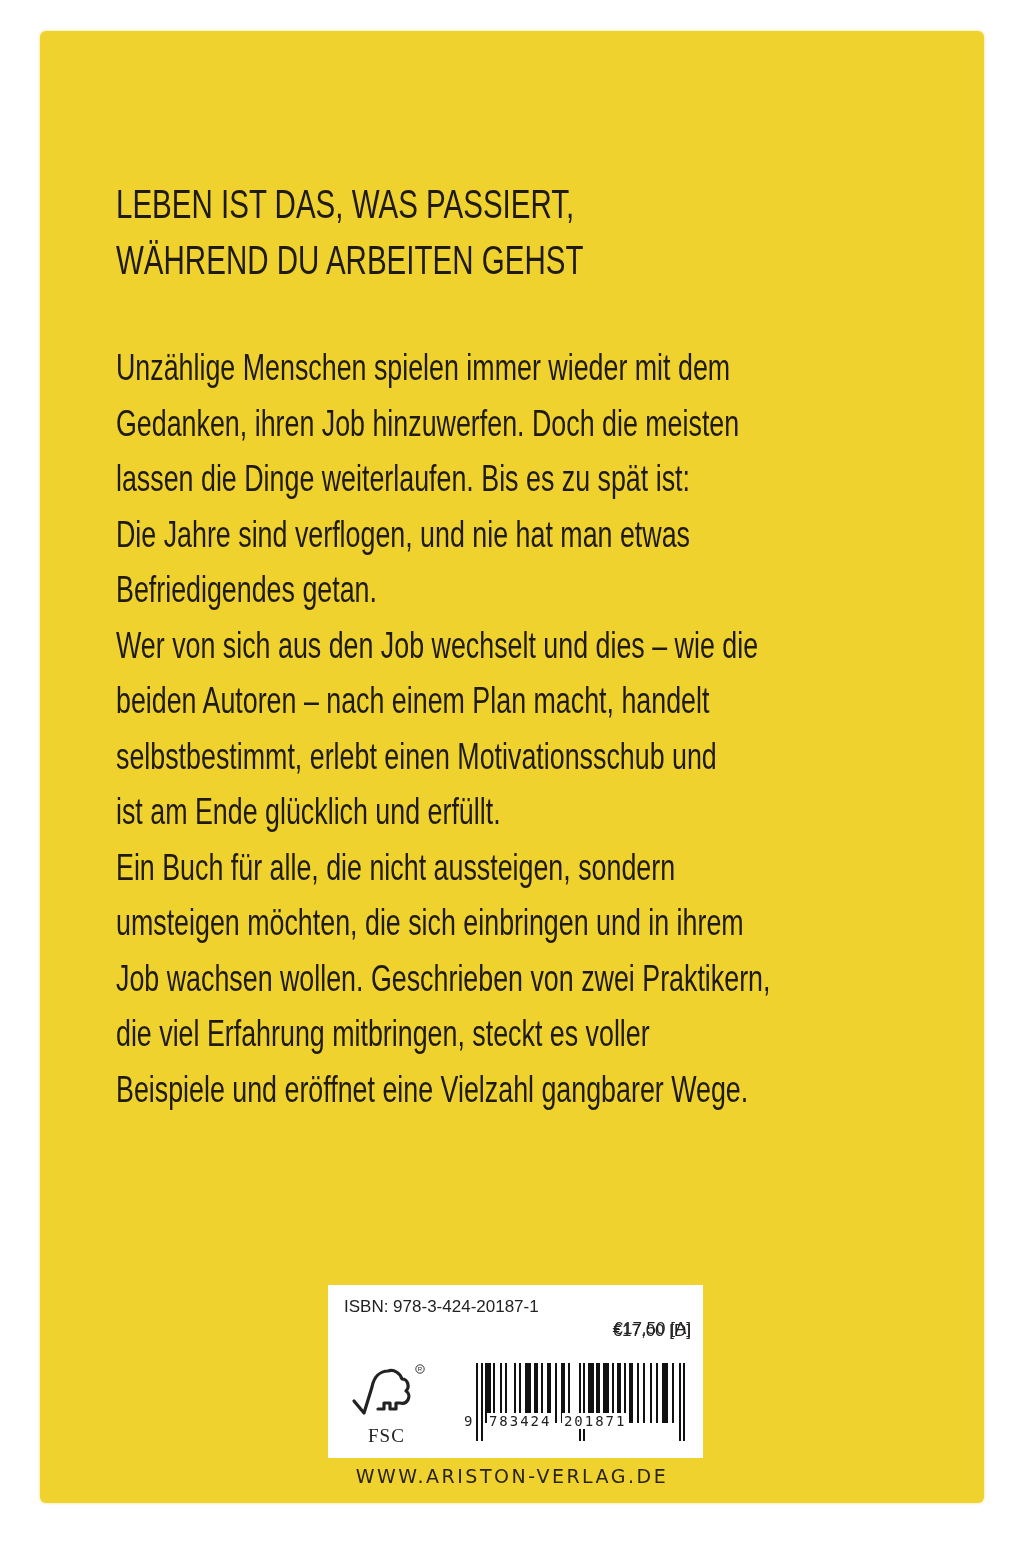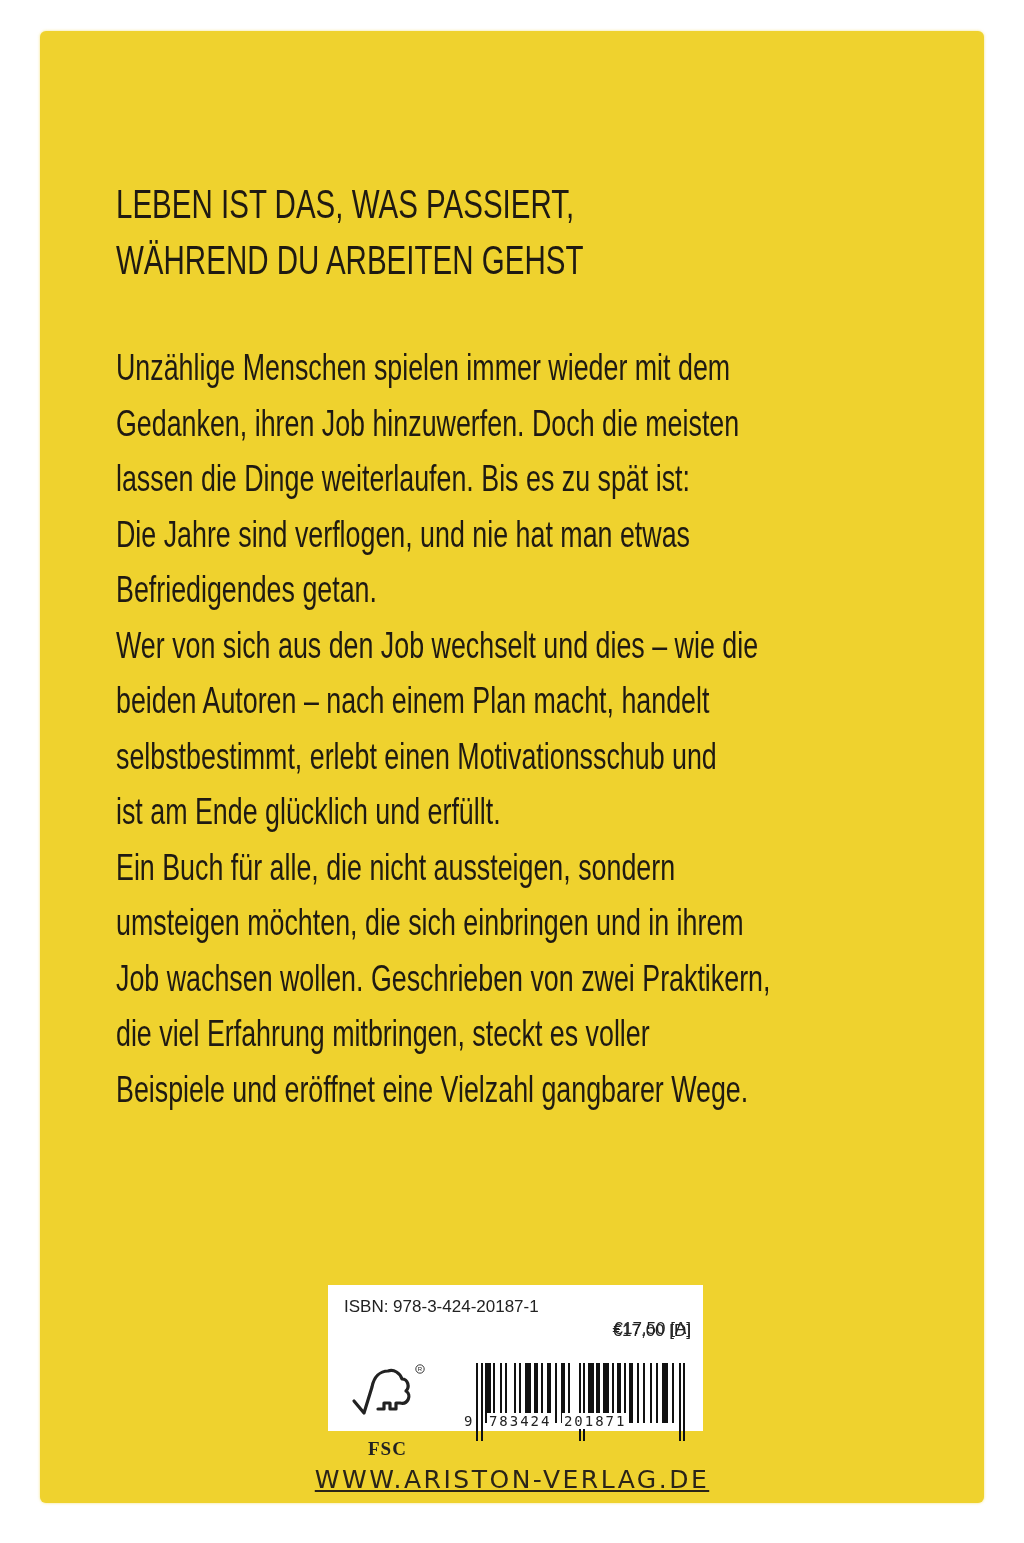--- a/index.html
+++ b/index.html
@@ -51,21 +51,21 @@
       transform: scaleX(0.745);
       transform-origin: left top;
       white-space: nowrap;
     }
     .blurb span { display: block; }
     .label-box {
       position: absolute;
       left: 328px;
       top: 1285px;
       width: 375px;
-      height: 146px;
+      height: 173px;
       background: #ffffff;
     }
     .isbn {
       position: absolute;
       left: 16px;
       top: 12px;
       font-family: "Liberation Sans", sans-serif;
       font-size: 17px;
       color: #222;
       white-space: nowrap;
@@ -92,23 +92,23 @@
     .fsc-logo {
       position: absolute;
       left: 22px;
       top: 78px;
       width: 80px;
       height: 60px;
     }
     .fsc-text {
       position: absolute;
       left: 40px;
-      top: 153px;
+      top: 140px;
       font-family: "Liberation Serif", serif;
-      font-weight: bold;
+      font-weight: normal;
       font-size: 19px;
       color: #222;
       letter-spacing: 1px;
     }
     .barcode {
       position: absolute;
       left: 148px;
       top: 78px;
       width: 214px;
       height: 78px;
@@ -125,24 +125,23 @@
     }
     .barcode-digits .first { margin-right: 6px; }
     .barcode-digits .grp { background: #fff; padding: 0 2px; letter-spacing: 2px; }
     .website {
       position: absolute;
       left: 0;
       width: 1024px;
       top: 1465px;
       text-align: center;
       font-family: "DejaVu Sans", sans-serif;
-      font-size: 25px;
+      font-size: 19px;
       letter-spacing: 2.5px;
       color: #2a2418;
-      text-decoration: underline;
     }
   </style>
 </head>
 <body>
 
 <div class="cover">
 </div>
 
 <h1 class="headline">
   <span>LEBEN IST DAS, WAS PASSIERT,</span>

